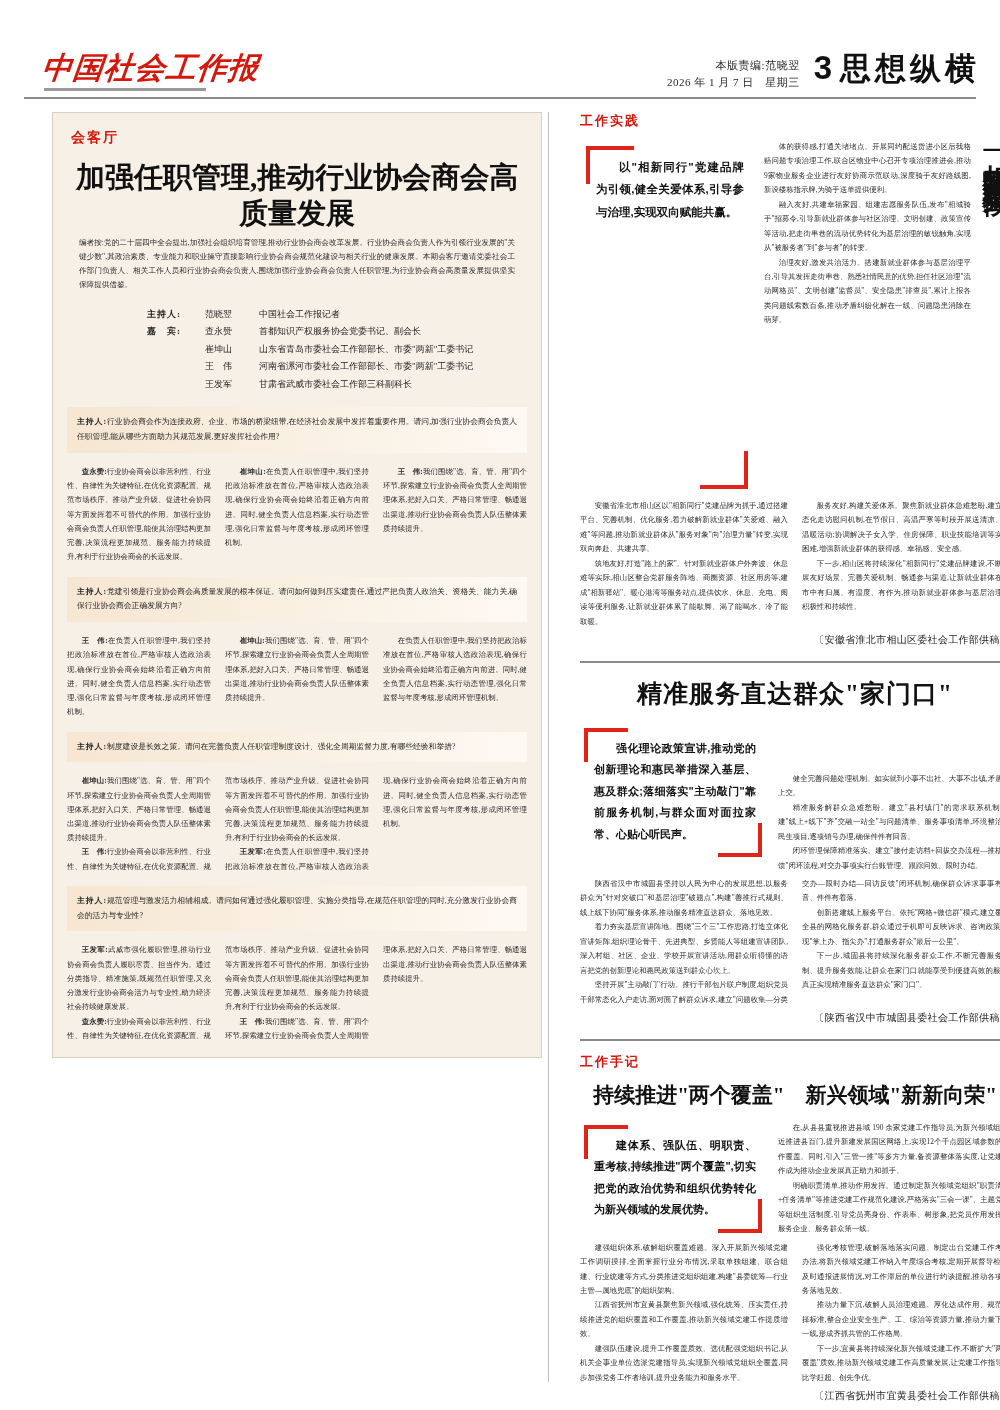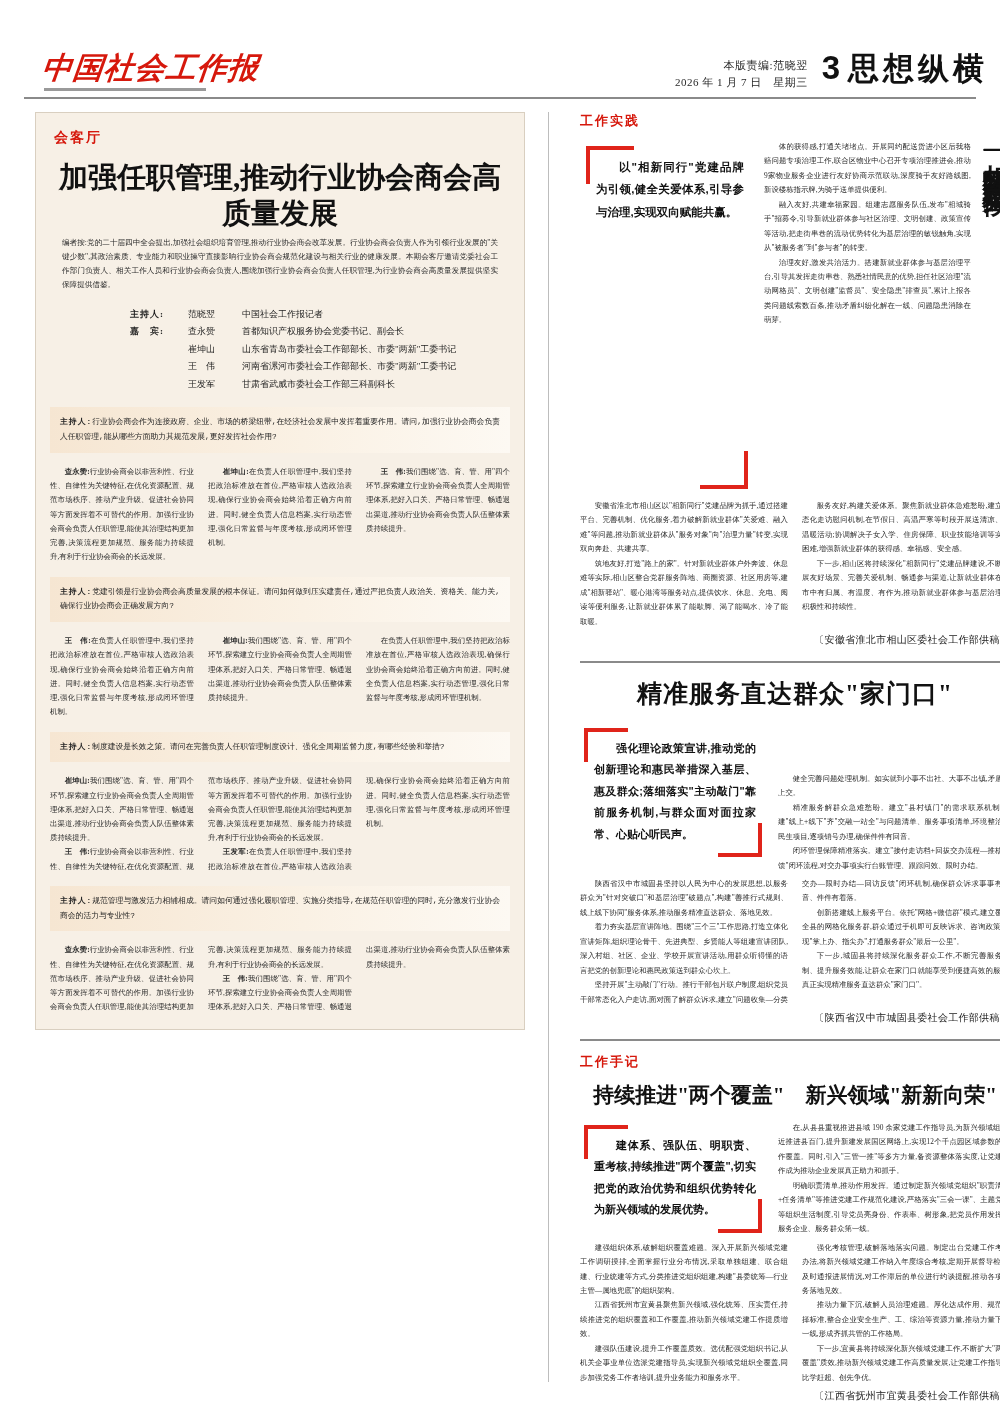--- a/index.html
+++ b/index.html
@@ -18,32 +18,32 @@
   .logo{
     position:absolute;left:42px;top:48px;
     font-family:"Liberation Serif",serif;
     font-size:30px;font-weight:bold;color:#d6180c;
     letter-spacing:1px;
     font-style:italic;
     transform:skewX(-6deg);
     white-space:nowrap;
   }
   .logo-rule{position:absolute;left:44px;top:88px;width:162px;height:3px;background:#9a9a9a;}
-  .head-right{position:absolute;right:12px;top:48px;display:flex;align-items:flex-end;gap:14px;}
+  .head-right{position:absolute;right:20px;top:48px;display:flex;align-items:flex-end;gap:14px;}
   .head-meta{text-align:right;line-height:1.5;}
   .head-meta .editor{font-size:11px;color:#2a2a2a;letter-spacing:.5px;}
   .head-meta .date{font-size:11px;color:#2a2a2a;letter-spacing:.5px;}
   .head-page{display:flex;align-items:baseline;gap:8px;}
   .head-page .num{font-size:33px;font-weight:bold;color:#111;font-family:"Liberation Sans",sans-serif;}
   .head-page .sect{font-size:31px;font-weight:bold;color:#111;letter-spacing:4px;
      font-family:"Liberation Sans",sans-serif;}
   .head-rule{position:absolute;left:24px;top:97px;width:952px;height:2px;background:#8a8a8a;}
 
   
-  .col-left{position:absolute;left:35px;top:112px;width:396px;}
+  .col-left{position:absolute;left:52px;top:112px;width:396px;}
   .col-right{position:absolute;left:580px;top:112px;width:430px;}
   .vdivider{position:absolute;left:548px;top:112px;width:1px;height:1270px;background:#bdbdbd;}
 
   
   .panel{
     background:#f7f0e6;
     border:1px solid #d9cfc0;
     padding:16px 14px 14px 14px;
     box-sizing:border-box;
     width:490px;
@@ -70,21 +70,20 @@
   .roster-title{flex:1;}
   .roster-cont{padding-left:58px;display:flex;}
 
   
   .qbox{
     background:linear-gradient(90deg,#f6e6d2 0%,#faf1e4 55%,#fdf9f3 100%);
     padding:8px 10px;box-sizing:border-box;
     font-size:7.8px;line-height:1.9;color:#242424;
     margin:12px 0;
     text-align:justify;
-    font-family:Liberation Mono, monospace;
   }
   .qbox b{font-weight:bold;letter-spacing:1px;}
 
   
   .body3{column-count:3;column-gap:14px;font-size:7.4px;line-height:1.92;
     color:#2a2a2a;text-align:justify;}
   .body3 p{margin:0 0 0 0;text-indent:2em;}
   .body3 p.speaker{text-indent:2em;}
   .body3 b{font-weight:bold;}
 
@@ -227,20 +226,21 @@
       <div class="body3">
         <p><b>崔坤山:</b><span>我们围绕"选、育、管、用"四个环节,探索建立行业协会商会负责人全周期管理体系,把好入口关、严格日常管理、畅通退出渠道,推动行业协会商会负责人队伍整体素质持续提升。</span></p>
         <p><b>王　伟:</b><span>行业协会商会以非营利性、行业性、自律性为关键特征,在优化资源配置、规范市场秩序、推动产业升级、促进社会协同等方面发挥着不可替代的作用。加强行业协会商会负责人任职管理,能使其治理结构更加完善,决策流程更加规范、服务能力持续提升,有利于行业协会商会的长远发展。</span></p>
         <p><b>王发军:</b><span>在负责人任职管理中,我们坚持把政治标准放在首位,严格审核人选政治表现,确保行业协会商会始终沿着正确方向前进。同时,健全负责人信息档案,实行动态管理,强化日常监督与年度考核,形成闭环管理机制。</span></p>
       </div>
 
       <div class="qbox">
         <b>主持人:</b><span>规范管理与激发活力相辅相成。请问如何通过强化履职管理、实施分类指导,在规范任职管理的同时,充分激发行业协会商会的活力与专业性?</span>
       </div>
       <div class="body3">
+        <p><b>王发军:</b><span>武威市强化履职管理,推动行业协会商会负责人履职尽责、担当作为。通过分类指导、精准施策,既规范任职管理,又充分激发行业协会商会活力与专业性,助力经济社会持续健康发展。</span></p>
         <p><b>查永赞:</b><span>行业协会商会以非营利性、行业性、自律性为关键特征,在优化资源配置、规范市场秩序、推动产业升级、促进社会协同等方面发挥着不可替代的作用。加强行业协会商会负责人任职管理,能使其治理结构更加完善,决策流程更加规范、服务能力持续提升,有利于行业协会商会的长远发展。</span></p>
         <p><b>王　伟:</b><span>我们围绕"选、育、管、用"四个环节,探索建立行业协会商会负责人全周期管理体系,把好入口关、严格日常管理、畅通退出渠道,推动行业协会商会负责人队伍整体素质持续提升。</span></p>
       </div>
 
     </div>
   </div>
 
   <div class="col-right">
 
     <div class="art1">

